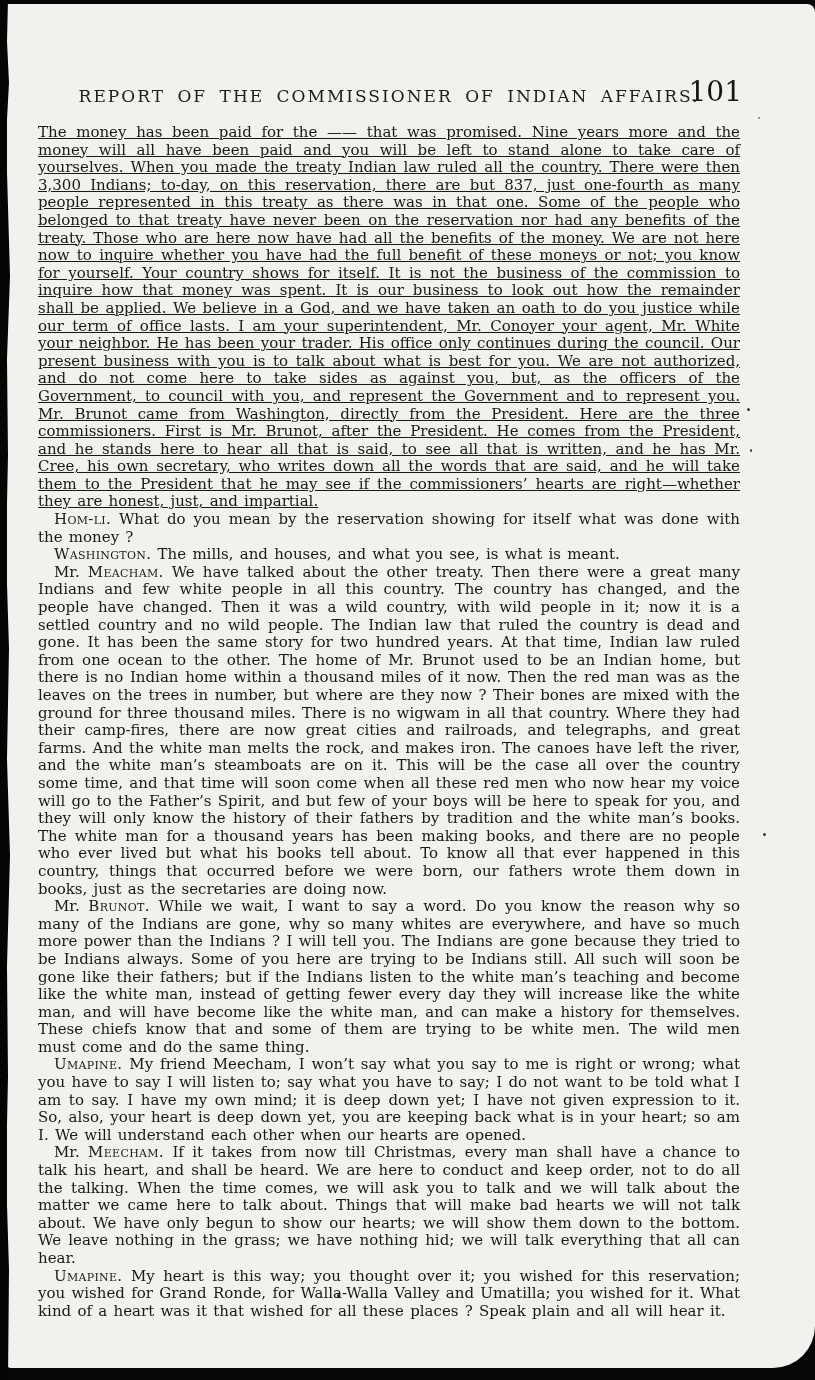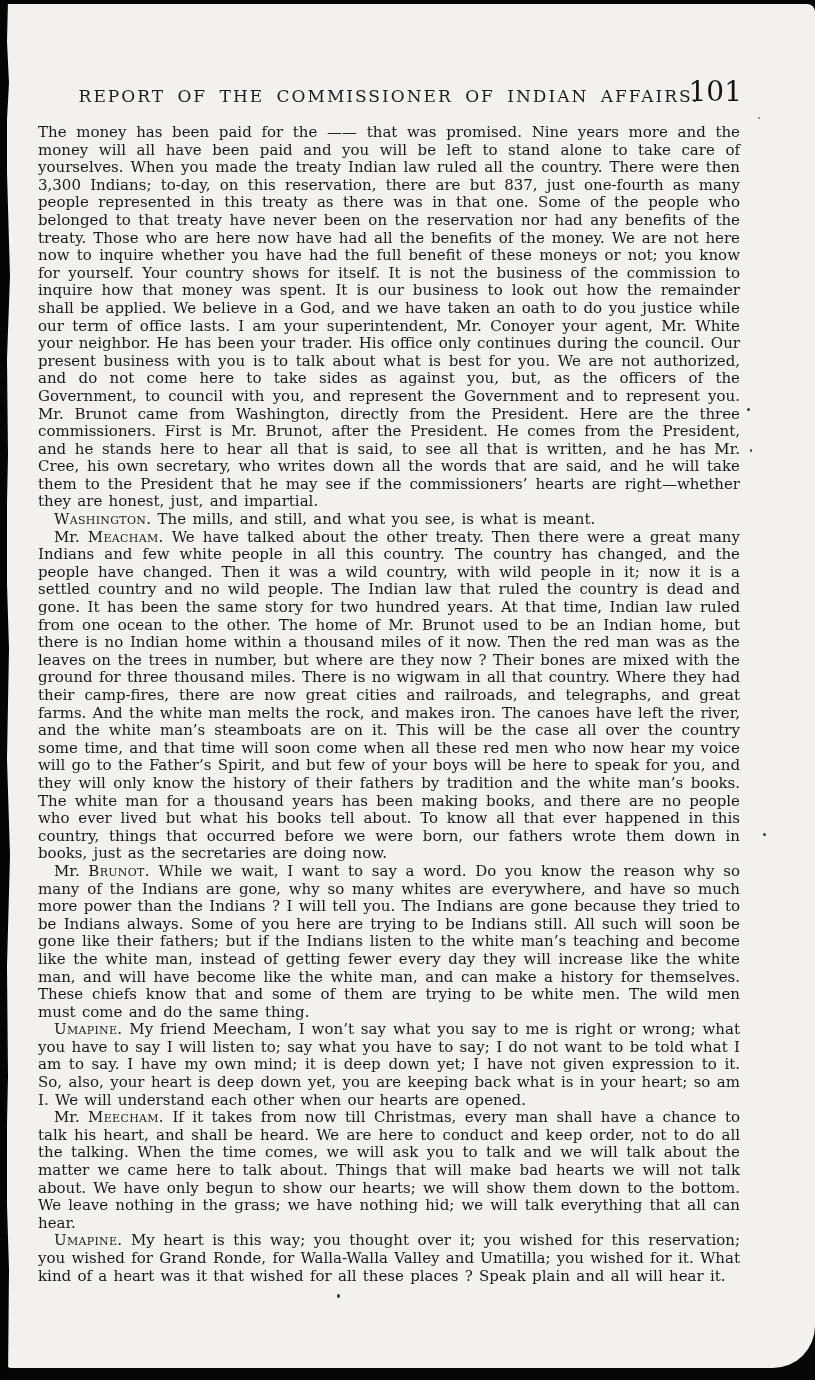--- a/index.html
+++ b/index.html
@@ -76,20 +76,21 @@
     margin: 0;
     font-size: 15px;
     line-height: 17.6px;
     text-align: justify;
     text-indent: 16px;
     word-spacing: 1.5px;
     color: #191919;
   }
   .doc-body p.first {
     text-indent: 0;
+    text-decoration: underline;
   }
   .speaker-prefix:empty, .speaker-name:empty { display: none; }
   .speaker-name {
     font-variant: small-caps;
     letter-spacing: 0.3px;
   }
   .speck {
     position: absolute;
     background: #3a3a3a;
     border-radius: 50%;
@@ -111,22 +112,23 @@
     <div class="content">
 
       <div class="page-header">
         <h1 class="page-title">REPORT OF THE COMMISSIONER OF INDIAN AFFAIRS.</h1>
         <span class="page-number">101</span>
       </div>
 
       <div class="doc-body">
         <p class="first">  <span>The money has been paid for the —— that was promised.  Nine years more and the money will all have been paid and you will be left to stand alone to take care of yourselves.  When you made the treaty Indian law ruled all the country.  There were then 3,300 Indians; to-day, on this reservation, there are but 837, just one-fourth as many people represented in this treaty as there was in that one.  Some of the people who belonged to that treaty have never been on the reservation nor had any benefits of the treaty.  Those who are here now have had all the benefits of the money.  We are not here now to inquire whether you have had the full benefit of these moneys or not; you know for yourself.  Your country shows for itself.  It is not the business of the commission to inquire how that money was spent.  It is our business to look out how the remainder shall be applied.  We believe in a God, and we have taken an oath to do you justice while our term of office lasts.  I am your superintendent, Mr. Conoyer your agent, Mr. White your neighbor.  He has been your trader.  His office only continues during the council.  Our present business with you is to talk about what is best for you.  We are not authorized, and do not come here to take sides as against you, but, as the officers of the Government, to council with you, and represent the Government and to represent you.  Mr. Brunot came from Washington, directly from the President.  Here are the three commissioners.  First is Mr. Brunot, after the President.  He comes from the President, and he stands here to hear all that is said, to see all that is written, and he has Mr. Cree, his own secretary, who writes down all the words that are said, and he will take them to the President that he may see if the commissioners’ hearts are right—whether they are honest, just, and impartial.</span></p>
 
+        <p> <span class="speaker-name">Hom-li.</span> <span>What do you mean by the reservation showing for itself what was done with the money ?</span></p>
 
-        <p> <span class="speaker-name">Washington.</span> <span>The mills, and still, and what you see, is what is meant.</span></p>
+        <p> <span class="speaker-name">Washington.</span> <span>The mills, and houses, and what you see, is what is meant.</span></p>
 
         <p><span class="speaker-prefix">Mr.</span> <span class="speaker-name">Meacham.</span> <span>We have talked about the other treaty.  Then there were a great many Indians and few white people in all this country.  The country has changed, and the people have changed.  Then it was a wild country, with wild people in it; now it is a settled country and no wild people.  The Indian law that ruled the country is dead and gone.  It has been the same story for two hundred years.  At that time, Indian law ruled from one ocean to the other.  The home of Mr. Brunot used to be an Indian home, but there is no Indian home within a thousand miles of it now.  Then the red man was as the leaves on the trees in number, but where are they now ?  Their bones are mixed with the ground for three thousand miles.  There is no wigwam in all that country.  Where they had their camp-fires, there are now great cities and railroads, and telegraphs, and great farms.  And the white man melts the rock, and makes iron.  The canoes have left the river, and the white man’s steamboats are on it.  This will be the case all over the country some time, and that time will soon come when all these red men who now hear my voice will go to the Father’s Spirit, and but few of your boys will be here to speak for you, and they will only know the history of their fathers by tradition and the white man’s books.  The white man for a thousand years has been making books, and there are no people who ever lived but what his books tell about.  To know all that ever happened in this country, things that occurred before we were born, our fathers wrote them down in books, just as the secretaries are doing now.</span></p>
 
         <p><span class="speaker-prefix">Mr.</span> <span class="speaker-name">Brunot.</span> <span>While we wait, I want to say a word.  Do you know the reason why so many of the Indians are gone, why so many whites are everywhere, and have so much more power than the Indians ?  I will tell you.  The Indians are gone because they tried to be Indians always.  Some of you here are trying to be Indians still.  All such will soon be gone like their fathers; but if the Indians listen to the white man’s teaching and become like the white man, instead of getting fewer every day they will increase like the white man, and will have become like the white man, and can make a history for themselves.  These chiefs know that and some of them are trying to be white men.  The wild men must come and do the same thing.</span></p>
 
         <p> <span class="speaker-name">Umapine.</span> <span>My friend Meecham, I won’t say what you say to me is right or wrong; what you have to say I will listen to; say what you have to say; I do not want to be told what I am to say.  I have my own mind; it is deep down yet; I have not given expression to it.  So, also, your heart is deep down yet, you are keeping back what is in your heart; so am I.  We will understand each other when our hearts are opened.</span></p>
 
         <p><span class="speaker-prefix">Mr.</span> <span class="speaker-name">Meecham.</span> <span>If it takes from now till Christmas, every man shall have a chance to talk his heart, and shall be heard.  We are here to conduct and keep order, not to do all the talking.  When the time comes, we will ask you to talk and we will talk about the matter we came here to talk about.  Things that will make bad hearts we will not talk about.  We have only begun to show our hearts; we will show them down to the bottom.  We leave nothing in the grass; we have nothing hid; we will talk everything that all can hear.</span></p>
 
         <p> <span class="speaker-name">Umapine.</span> <span>My heart is this way; you thought over it; you wished for this reservation; you wished for Grand Ronde, for Walla-Walla Valley and Umatilla; you wished for it.  What kind of a heart was it that wished for all these places ?  Speak plain and all will hear it.</span></p>

